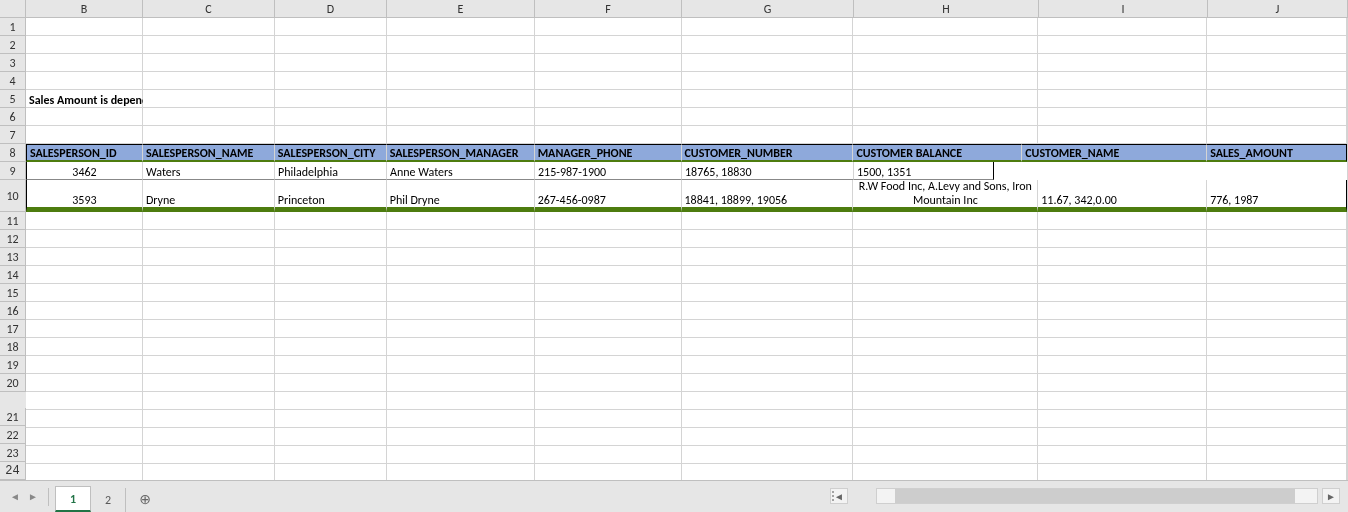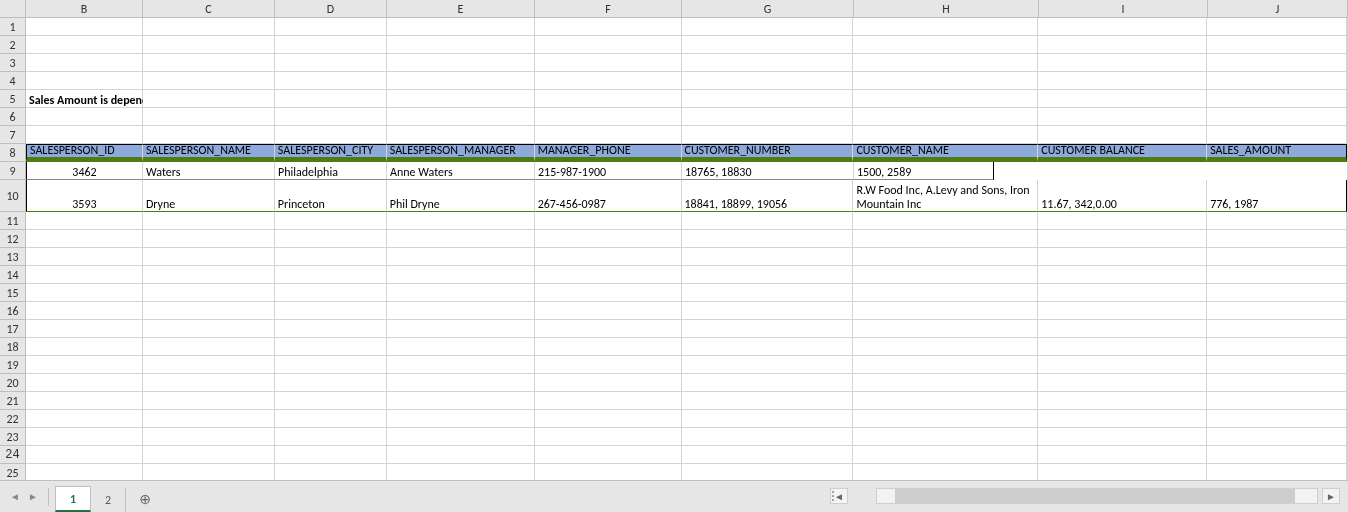--- a/index.html
+++ b/index.html
@@ -74,27 +74,29 @@
     overflow: hidden;
     white-space: nowrap;
     color: #000;
     background: #fff;
     display: flex;
     align-items: flex-end;
   }
   .hdr-cell {
     background: #8ea9db;
     border-top: 1px solid #000;
-    border-bottom: 5px solid #4d7c0f;
+    border-bottom: 2px solid #4d7c0f;
     border-right: 1px solid #d4d4d4;
+    font-weight: bold;
   }
   .hdr-cell.first { border-left: 1px solid #000; }
   .hdr-cell.last  { border-right: 1px solid #000; }
   .data-border {
-    border-bottom: 1px solid #4d7c0f;
+    border-bottom: 5px solid #4d7c0f;
+    text-align: center;
   }
   .data-border.last-col { border-right: 1px solid #000; }
   .data-border.first-col { border-left: 1px solid #000; }
   .data-mid { border-bottom: 1px solid #888; }
   .bold { font-weight: bold; }
   .center { justify-content: center; }
   .overflow { overflow: visible; white-space: nowrap; }
   
   .tabbar {
     position: absolute;
@@ -223,21 +225,21 @@
       <div class="rh" style="height: 18px;">11</div>
       <div class="rh" style="height: 18px;">12</div>
       <div class="rh" style="height: 18px;">13</div>
       <div class="rh" style="height: 18px;">14</div>
       <div class="rh" style="height: 18px;">15</div>
       <div class="rh" style="height: 18px;">16</div>
       <div class="rh" style="height: 18px;">17</div>
       <div class="rh" style="height: 18px;">18</div>
       <div class="rh" style="height: 18px;">19</div>
       <div class="rh" style="height: 18px;">20</div>
-      <div class="rh" style="height: 18px;">21</div>
+      <div class="rh" style="height: 18px; margin-top: 16px;">21</div>
       <div class="rh" style="height: 18px;">22</div>
       <div class="rh" style="height: 18px;">23</div>
       <div class="rh" style="height: 18px; font-family: Liberation Mono, monospace;">24</div>
       <div class="rh" style="height: 18px;">25</div>
       <div class="rh" style="height: 10px;"></div>
     </div>
 
   <div class="grid" id="grid" style="width: 1322px;">
       <div class="row" style="height: 18px;">
         <div class="cell" style="width: 117px; height: 100%;"></div>
@@ -316,32 +318,32 @@
         <div class="cell" style="width: 169px; height: 100%;"></div>
         <div class="cell" style="width: 140px; height: 100%;"></div>
       </div>
       <div class="row" style="height: 18px;">
         <div class="cell hdr-cell first" style="width: 117px; height: 100%;">SALESPERSON_ID</div>
         <div class="cell hdr-cell" style="width: 132px; height: 100%;">SALESPERSON_NAME</div>
         <div class="cell hdr-cell" style="width: 112px; height: 100%;">SALESPERSON_CITY</div>
         <div class="cell hdr-cell" style="width: 148px; height: 100%;">SALESPERSON_MANAGER</div>
         <div class="cell hdr-cell" style="width: 147px; height: 100%;">MANAGER_PHONE</div>
         <div class="cell hdr-cell" style="width: 172px; height: 100%;">CUSTOMER_NUMBER</div>
+        <div class="cell hdr-cell" style="width: 169px; height: 100%;">CUSTOMER BALANCE</div>
         <div class="cell hdr-cell" style="width: 185px; height: 100%;">CUSTOMER_NAME</div>
-        <div class="cell hdr-cell" style="width: 169px; height: 100%;">CUSTOMER BALANCE</div>
         <div class="cell hdr-cell last" style="width: 140px; height: 100%;">SALES_AMOUNT</div>
       </div>
       <div class="row" style="height: 18px;">
         <div class="cell data-mid first-col center" style="width: 117px; height: 100%; border-left: 1px solid rgb(0, 0, 0); border-right: 1px solid rgb(212, 212, 212);">3462</div>
         <div class="cell data-mid" style="width: 132px; height: 100%; border-right: 1px solid rgb(212, 212, 212);">Waters</div>
         <div class="cell data-mid" style="width: 112px; height: 100%; border-right: 1px solid rgb(212, 212, 212);">Philadelphia</div>
         <div class="cell data-mid" style="width: 148px; height: 100%; border-right: 1px solid rgb(212, 212, 212);">Anne Waters</div>
         <div class="cell data-mid" style="width: 147px; height: 100%; border-right: 1px solid rgb(212, 212, 212);">215-987-1900</div>
         <div class="cell data-mid" style="width: 172px; height: 100%; border-right: 1px solid rgb(212, 212, 212);">18765, 18830</div>
-        <div class="cell data-mid last-col" style="width: 140px; height: 100%; border-right: 1px solid rgb(0, 0, 0);">1500, 2589</div>
+        <div class="cell data-mid last-col" style="width: 140px; height: 100%; border-right: 1px solid rgb(0, 0, 0);">1500, 1351</div>
       </div>
       <div class="row" style="height: 32px;">
         <div class="cell data-border first-col center" style="width: 117px; height: 100%; border-left: 1px solid rgb(0, 0, 0);">3593</div>
         <div class="cell data-border" style="width: 132px; height: 100%;">Dryne</div>
         <div class="cell data-border" style="width: 112px; height: 100%;">Princeton</div>
         <div class="cell data-border" style="width: 148px; height: 100%;">Phil Dryne</div>
         <div class="cell data-border" style="width: 147px; height: 100%;">267-456-0987</div>
         <div class="cell data-border" style="width: 172px; height: 100%;">18841, 18899, 19056</div>
         <div class="cell data-border" style="width: 185px; height: 100%; white-space: normal; align-items: flex-end;">R.W Food Inc,  A.Levy and Sons, Iron Mountain Inc</div>
         <div class="cell data-border" style="width: 169px; height: 100%;">11.67, 342,0.00</div>

